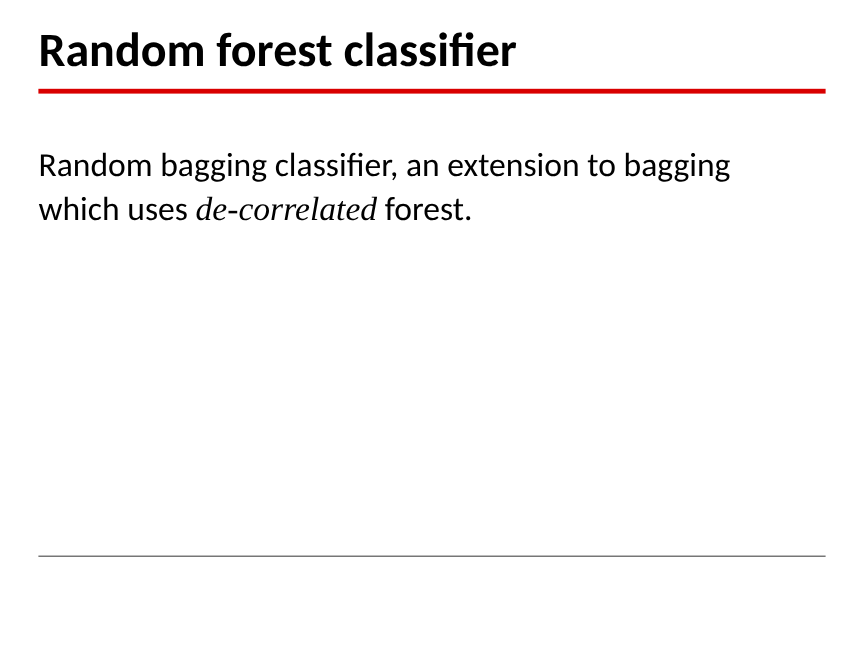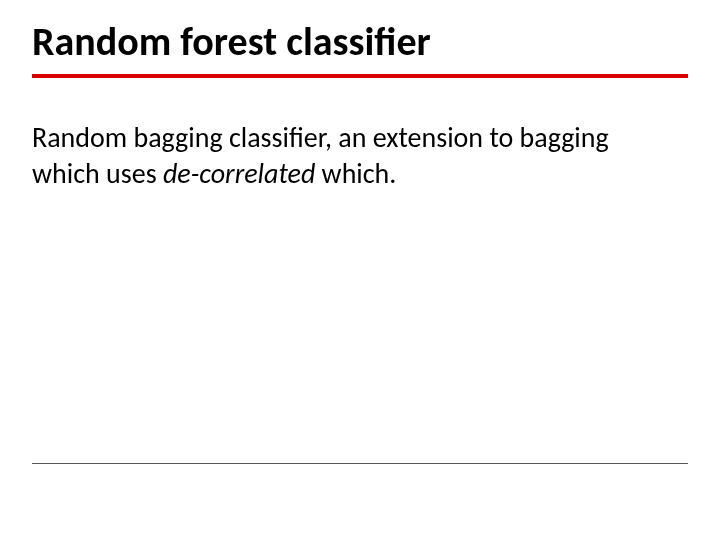--- a/index.html
+++ b/index.html
@@ -42,20 +42,21 @@
     top: 120px;
     right: 90px;
   }
   .body-text {
     font-size: 28px;
     line-height: 1.28;
     font-weight: 400;
   }
   .body-text .italic {
     font-style: italic;
+    font-family: Liberation Serif, serif;
   }
   .bottom-rule {
     position: absolute;
     left: 32px;
     right: 32px;
     bottom: 54px;
     border: none;
     border-top: 1px solid #555555;
     margin: 0;
   }
@@ -65,19 +66,19 @@
 
 <div class="slide">
 
   <div class="title-block">
     <div class="title-text">Random forest classifier</div>
     <hr class="title-rule">
   </div>
 
   <div class="body-block">
     <div class="body-text">
-      <span>Random bagging classifier, an extension to bagging which uses </span><span class="italic">de-correlated</span><span> which.</span>
+      <span>Random bagging classifier, an extension to bagging which uses </span><span class="italic">de-correlated</span><span> forest.</span>
     </div>
   </div>
 
   <hr class="bottom-rule">
 
 </div>
 
 </body></html>

